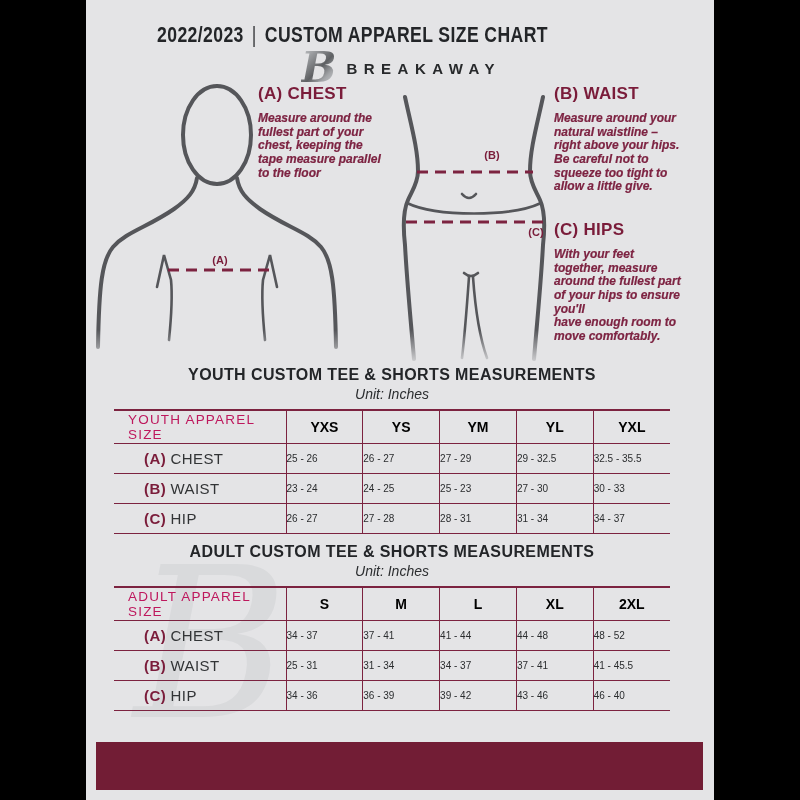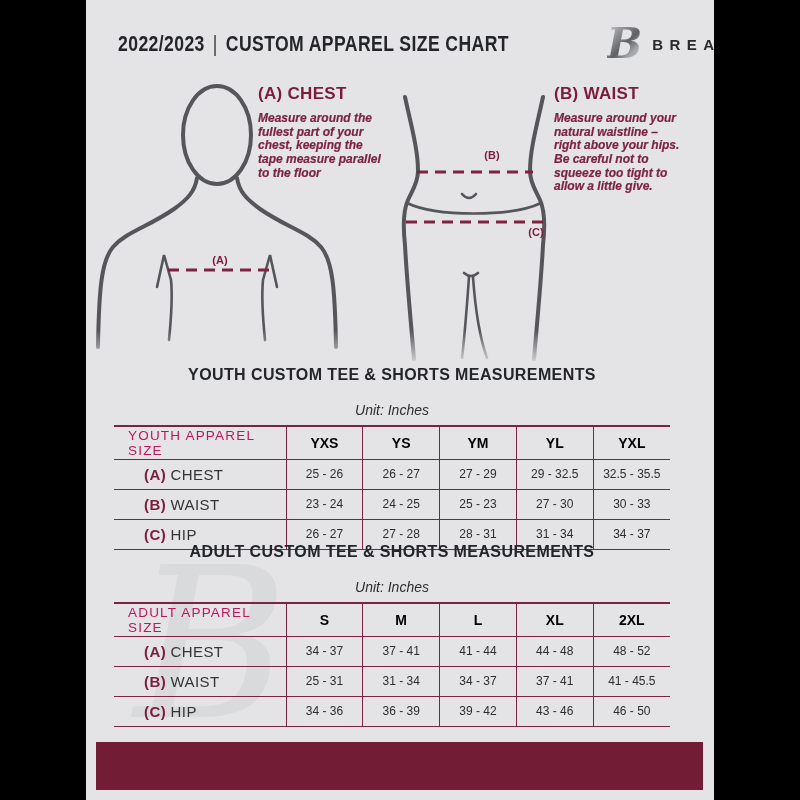--- a/index.html
+++ b/index.html
@@ -6,21 +6,21 @@
     --bg:#e4e4e6; --frame:#000; --accent:#721d35; --border:#7c2340;
     --maroon:#7a1c3a; --figure:#55565a; --watermark:#d9dadc;
     --ink:#232528; --cell:#2b2d2f;
   }
   *{box-sizing:border-box; margin:0; padding:0;}
   body{font-family:"Liberation Sans", sans-serif; background:#000;}
   #frame{width:800px; height:800px; background:var(--frame); display:flex; justify-content:center; overflow:hidden;}
   #page{position:relative; width:628px; height:800px; background:var(--bg); overflow:hidden;}
 
   
-  .hdr{position:absolute; top:22px; left:32px; right:30px; height:44px; display:flex; align-items:center; justify-content:space-between; z-index:4;}
+  .hdr{position:absolute; top:22px; left:32px; right:30px; height:44px; display:flex; align-items:center; justify-content:space-between; z-index:4;flex-direction:column;}
   .hdr-title{font-weight:bold; font-size:22px; color:var(--ink); white-space:nowrap; display:inline-block; transform:scaleX(.8); transform-origin:left center; letter-spacing:.5px;}
   .hdr-title .sep{margin:0 10px; font-weight:normal; color:#3a3c3e;}
   .brand{display:flex; align-items:center; gap:10px;}
   .logo-b{position:relative; font-family:"DejaVu Serif", serif; font-size:42px; line-height:40px; font-weight:bold;
     background:linear-gradient(135deg,#c7c9cc 0%,#8f9194 28%,#5e6063 52%,#a4a6a9 72%,#d8dadc 100%);
     -webkit-background-clip:text; background-clip:text; color:transparent; font-style:italic;}
   .brand-name{font-size:15px; font-weight:bold; letter-spacing:6.5px; color:#27292b;}
 
   
   .fig-svg{position:absolute; left:0; top:75px; z-index:1;}
@@ -32,26 +32,26 @@
 
   .marker{position:absolute; width:60px; text-align:center; font-size:11px; font-weight:bold; color:var(--maroon); z-index:3;}
 
   .guide{position:absolute; z-index:3;}
   .guide h3{font-size:17px; font-weight:bold; color:var(--maroon); letter-spacing:.3px; margin-bottom:8px;}
   .guide p{font-size:12px; font-style:italic; color:#7d2342; line-height:1.14; white-space:pre-line; font-weight:bold; -webkit-text-stroke:.2px;}
 
   
   .tsec{position:absolute; left:0; right:16px; z-index:2; text-align:center;}
   .tsec h2{font-size:16px; font-weight:bold; color:var(--ink); letter-spacing:.4px;}
-  .tsec .unit{font-size:14px; font-style:italic; color:#2c2e30; margin-top:18px;}
+  .tsec .unit{font-size:14px; font-style:italic; color:#2c2e30; margin-top:2px;}
   table{width:556px; margin:7px auto 0; border-collapse:collapse; table-layout:fixed;}
   col.lab{width:172px;}
   thead th{border-top:2px solid var(--border); border-bottom:1px solid var(--border); height:33px; font-size:14px; font-weight:bold; color:#000000;}
   thead th:first-child{font-weight:normal; font-size:13.5px; letter-spacing:1.2px; color:#be185d; text-align:left; padding-left:14px;}
-  tbody td{border-bottom:1px solid var(--border); height:30px; font-size:12px; color:var(--cell); text-align:center;}
+  tbody td{border-bottom:1px solid var(--border); height:30px; font-size:10px; color:var(--cell); text-align:left;}
   th:not(:first-child), td:not(:first-child){border-left:1px solid var(--border);}
   tbody td:first-child{text-align:left; padding-left:30px; font-size:15px; color:#323436; letter-spacing:.4px;}
   .pfx{font-weight:bold; color:var(--maroon);}
 
   .watermark{position:absolute; left:48px; top:545px; font-family:"DejaVu Serif", serif; font-size:210px; line-height:200px; color:var(--watermark); z-index:0; font-style:italic;}
   .footer-bar{position:absolute; left:10px; top:742px; width:607px; height:48px; background:var(--accent); z-index:3;}
 </style>
 </head>
 <body>
 
@@ -110,20 +110,30 @@
   </div>
   <div class="guide" style="left:468px; top:84px; width:158px;">
     <h3>(B) WAIST</h3>
     <p>Measure around your
 natural waistline –
 right above your hips.
 Be careful not to
 squeeze too tight to
 allow a little give.</p>
   </div>
+  <div class="guide" style="left:468px; top:220px; width:162px;">
+    <h3>(C) HIPS</h3>
+    <p>With your feet
+together, measure
+around the fullest part
+of your hips to ensure
+you'll
+have enough room to
+move comfortably.</p>
+  </div>
 
   <div class="tsec" style="top:366px;">
     <h2>YOUTH CUSTOM TEE &amp; SHORTS MEASUREMENTS</h2>
     <div class="unit">Unit: Inches</div>
     <table>
       <colgroup>
             <col class="lab">
             <col>
             <col>
             <col>
@@ -207,21 +217,21 @@
               <td>34 - 37</td>
               <td>37 - 41</td>
               <td>41 - 45.5</td>
             </tr>
             <tr>
               <td><span class="pfx">(C)</span> HIP</td>
               <td>34 - 36</td>
               <td>36 - 39</td>
               <td>39 - 42</td>
               <td>43 - 46</td>
-              <td>46 - 50</td>
+              <td>46 - 40</td>
             </tr>
           </tbody>
         </table>
   </div>
 
   <div class="footer-bar"></div>
 
 </div>
 </div>
 

